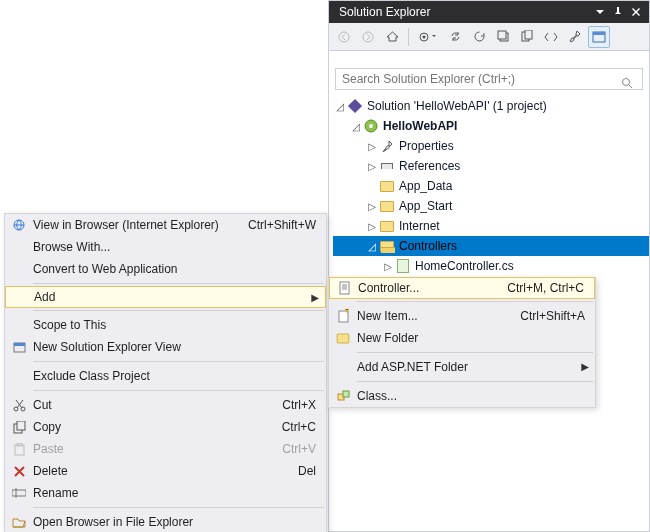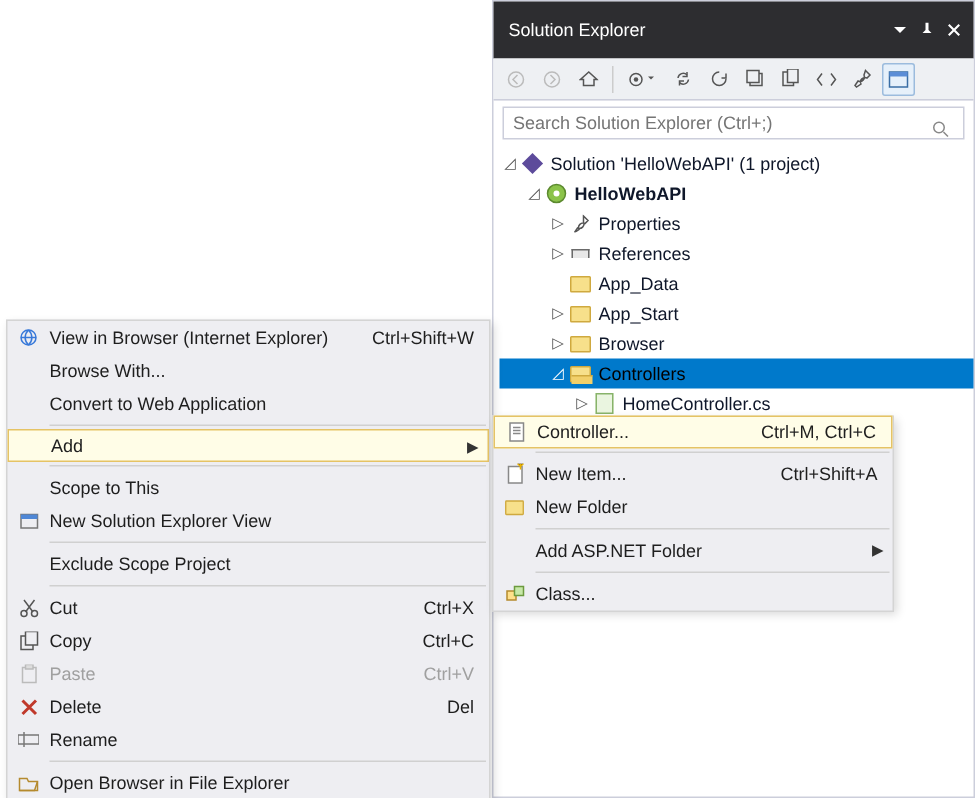--- a/index.html
+++ b/index.html
@@ -1,33 +1,33 @@
 <!DOCTYPE html>
 <html><head>
 <meta charset="utf-8">
 <style>
   * { box-sizing: border-box; margin: 0; padding: 0; font-family: "Segoe UI", Tahoma, sans-serif; font-size: 12px; }
   body { width: 650px; height: 532px; background: #fff; position: relative; overflow: hidden; }
 
   
   .se-panel { position: absolute; top: 0; left: 328px; right: 0; bottom: 0; border: 1px solid #cccedb; background: #fff; }
-  .se-titlebar { background: #2d2d30; color: #fff; height: 38px; display: flex; align-items: center; padding: 0 4px 0 10px; }
+  .se-titlebar { background: #2d2d30; color: #fff; height: 22px; display: flex; align-items: center; padding: 0 4px 0 10px; }
   .se-title { flex: 1; font-size: 12px; }
   .se-tbbtn { width: 18px; height: 18px; display: flex; align-items: center; justify-content: center; color: #fff; cursor: pointer; }
   .se-tbbtn svg { display: block; }
 
   .se-toolbar { height: 28px; border-bottom: 1px solid #cccedb; background: #eef0f3; display: flex; align-items: center; padding: 0 4px; gap: 2px; }
   .se-toolbtn { width: 22px; height: 22px; display: flex; align-items: center; justify-content: center; color: #555; }
   .se-toolbtn.muted { color: #bbb; }
   .se-toolbtn.hl { border: 1px solid #9bbbdd; background: #e6f0fa; border-radius: 2px; }
   .se-toolbtn.drop { width: 28px; }
 
   .se-searchwrap { padding: 4px 6px; }
   .se-search { width: 100%; height: 22px; border: 1px solid #cccedb; padding: 0 22px 0 6px; color: #888; background: #fff; position: relative; }
-  .se-searchbox { position: relative; }
+  .se-searchbox { position: relative; margin-top: 13px; }
   .se-searchicon { position: absolute; right: 10px; top: 9px; color: #888; }
 
   .tree { padding: 2px 0 8px 4px; }
   .node { display: flex; align-items: center; height: 20px; white-space: nowrap; }
   .twisty { width: 14px; text-align: center; color: #555; font-size: 10px; user-select: none; }
   .twisty.none { visibility: hidden; }
   .nicon { width: 16px; height: 16px; margin-right: 4px; display: inline-flex; align-items: center; justify-content: center; }
   .nlabel { color: #0f172a; }
   .node.bold .nlabel { font-weight: 600; }
   .node.selected { background: #0079cb; color: #fff; }
@@ -204,21 +204,21 @@
         <span class="nicon">
           <span class="ic-folder"></span>
         </span>
         <span class="nlabel">App_Start</span>
       </div>
     <div class="node ind2">
         <span class="twisty">▷</span>
         <span class="nicon">
           <span class="ic-folder"></span>
         </span>
-        <span class="nlabel">Browser</span>
+        <span class="nlabel">Internet</span>
       </div>
     <div class="node ind2 selected">
         <span class="twisty">◿</span>
         <span class="nicon">
           <span class="ic-folder open"></span>
         </span>
         <span class="nlabel">Controllers</span>
       </div>
     <div class="node ind3">
         <span class="twisty">▷</span>
@@ -286,21 +286,21 @@
         <svg width="13" height="13">
           <rect x="1" y="2" width="11" height="9" fill="none" stroke="#777"></rect>
           <rect x="1" y="2" width="11" height="3" fill="#4f87d6"></rect>
         </svg>
       </span>
       <span class="mi-label">New Solution Explorer View</span>
     </div>
   <div class="sep"></div>
   <div class="mi">
       <span class="gutter"></span>
-      <span class="mi-label">Exclude Scope Project</span>
+      <span class="mi-label">Exclude Class Project</span>
     </div>
   <div class="sep"></div>
   <div class="mi">
       <span class="gutter">
         <svg width="13" height="13">
           <circle cx="3" cy="10" r="2" fill="none" stroke="#555"></circle>
           <circle cx="10" cy="10" r="2" fill="none" stroke="#555"></circle>
           <path d="M4 9L10 1M9 9L3 1" stroke="#555"></path>
         </svg>
       </span>

